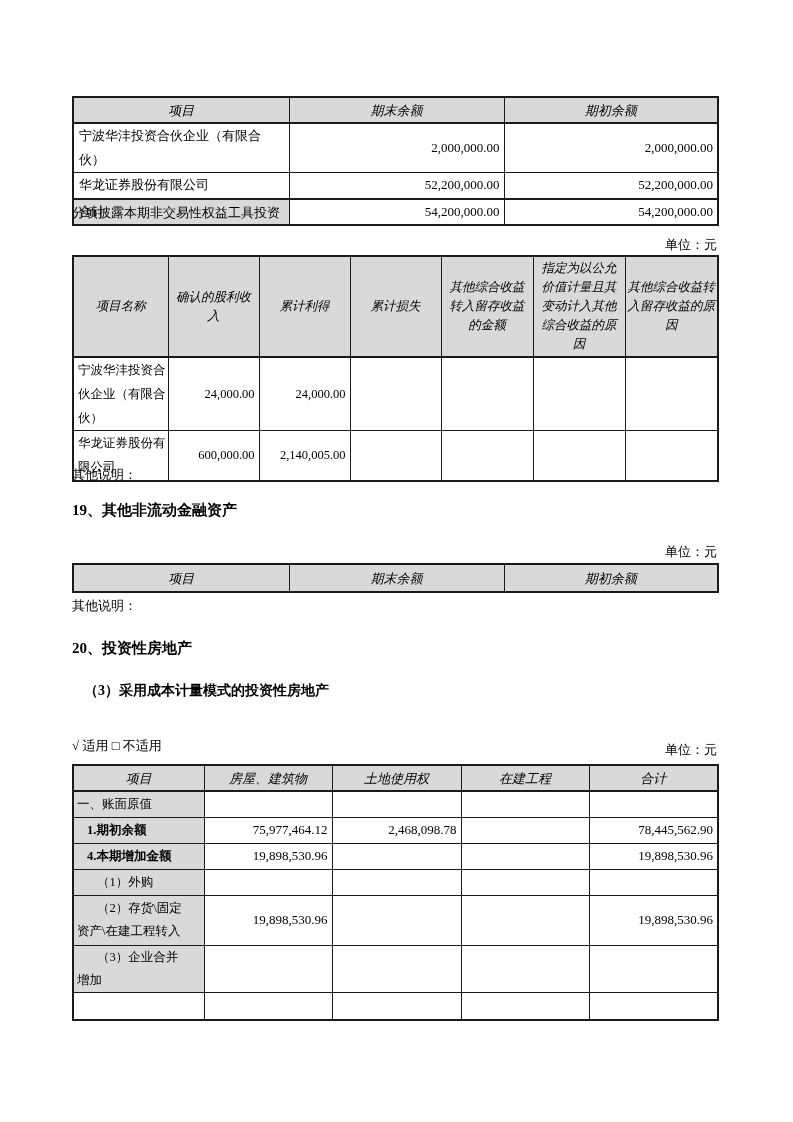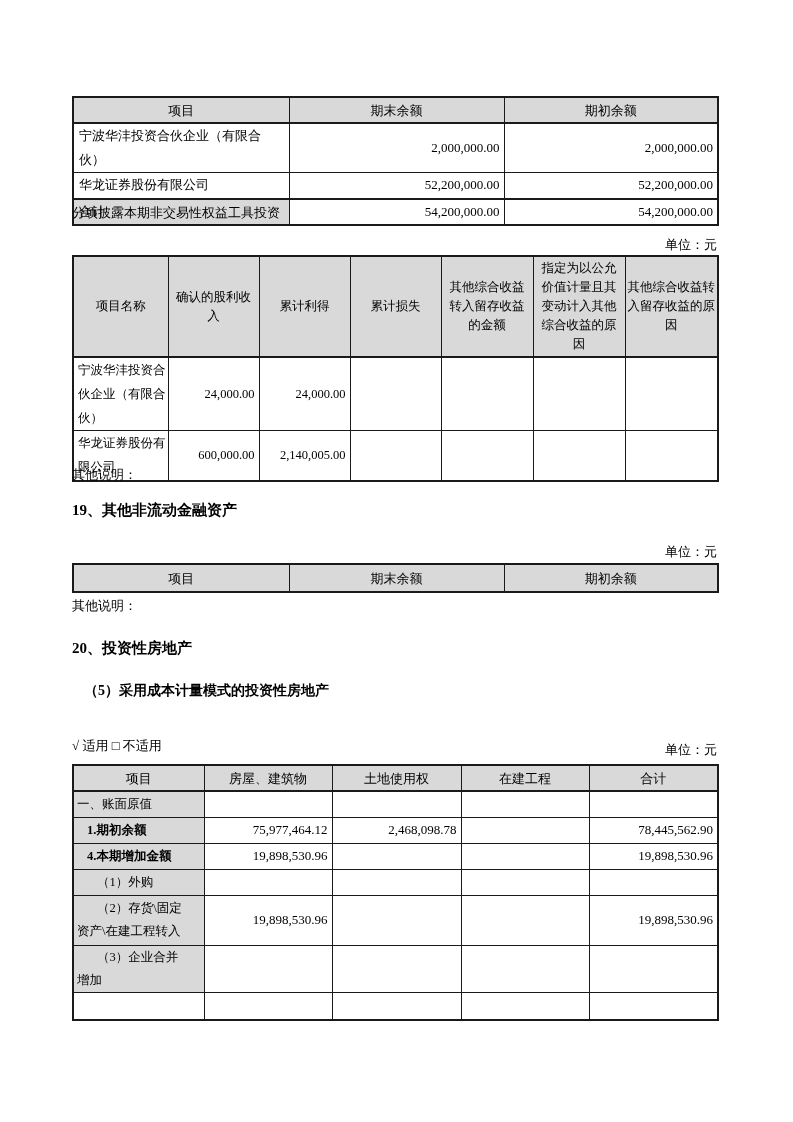--- a/index.html
+++ b/index.html
@@ -3,21 +3,21 @@
 <meta charset="utf-8">
 <style>
   html,body{margin:0;padding:0;background:#ffffff;}
   body{width:793px;height:1122px;font-family:"Liberation Serif","DejaVu Serif",serif;color:#000;}
   .page{position:relative;width:793px;height:1122px;background:#fff;overflow:hidden;}
   .blk{position:absolute;left:72px;width:645px;}
 
   table{border-collapse:collapse;table-layout:fixed;width:645px;font-size:13px;}
   table{border:2px solid #1a1a1a;}
   td{border:1px solid #1a1a1a;vertical-align:middle;padding:0;overflow:hidden;}
-  tr.hdr td{background:#d9d9d9;text-align:center;border-bottom-width:2px;line-height:19px;padding:2px 2px;}
+  tr.hdr td{background:#d9d9d9;text-align:center;border-bottom-width:2px;line-height:19px;padding:2px 2px;font-style:italic;}
   td.name{text-align:left;padding-left:5px;padding-right:2px;line-height:24px;}
   td.num{text-align:right;padding-right:4px;}
   td.gray{background:#d9d9d9;}
   tr.total td{border-top-width:2px;}
 
   
   #t1 tr{height:26px;}
 
   
   #t2 tr.hdr{height:85px;}
@@ -147,21 +147,21 @@
         <td>期初余额</td>
       </tr>
     </tbody>
       </table>
   </div>
 
   <div class="blk plain-text" style="top:597px;">其他说明：</div>
 
   <div class="blk h-num" style="top:638px;">20、投资性房地产</div>
 
-  <div class="blk h-sub" style="top:681px;">（5）采用成本计量模式的投资性房地产</div>
+  <div class="blk h-sub" style="top:681px;">（3）采用成本计量模式的投资性房地产</div>
 
   <div class="blk applic" style="top:721px;">√ 适用 □ 不适用</div>
 
   <div class="blk unit" style="top:741px;">单位：元</div>
 
   <div class="blk" style="top:764px;">
     <table id="t4">
       <colgroup>
           <col style="width:131px">
           <col style="width:128px">

